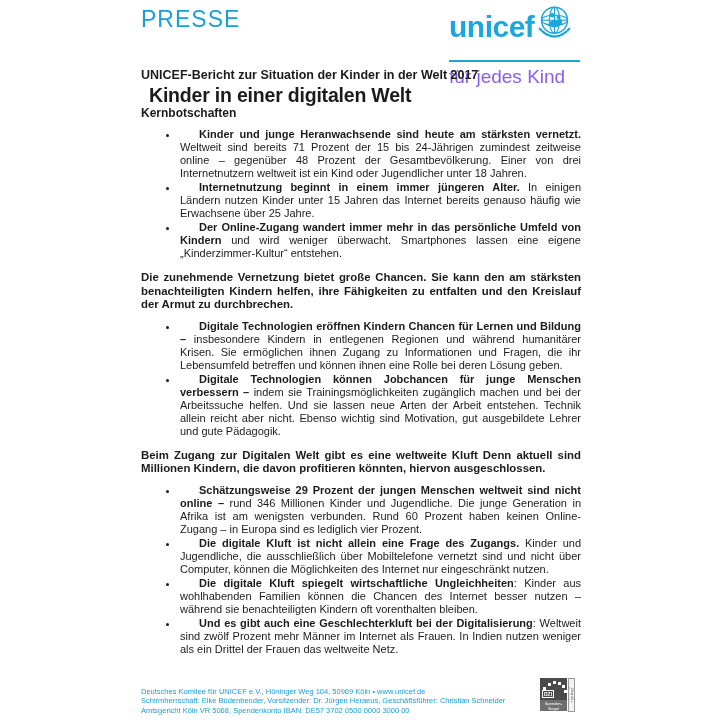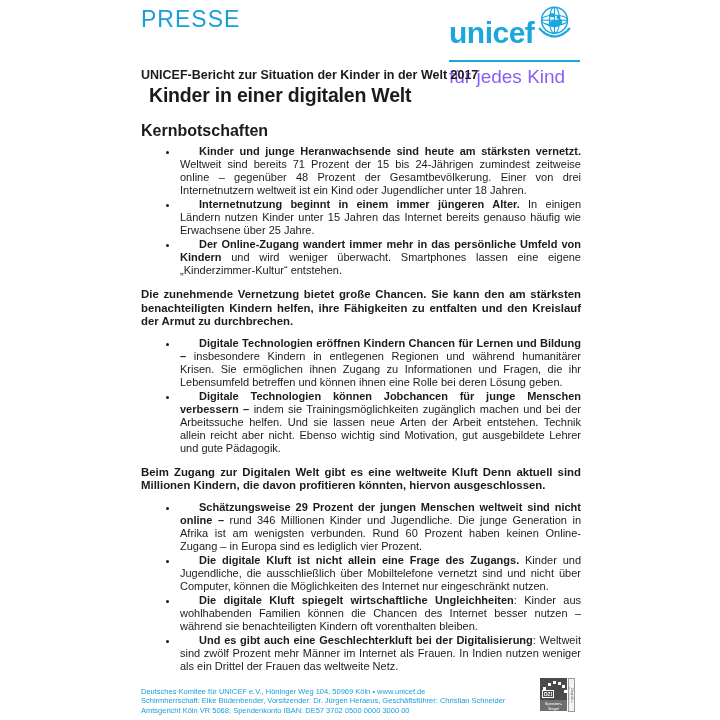--- a/index.html
+++ b/index.html
@@ -2,31 +2,31 @@
 <html lang="de"><head>
 <meta charset="utf-8">
 <style>
   html,body{margin:0;padding:0;background:#ffffff;}
   body{width:720px;height:720px;font-family:"Liberation Sans",sans-serif;color:#1b1b1b;}
   .page{position:relative;width:600px;height:720px;background:#fff;overflow:hidden;}
 
   
   .presse{position:absolute;left:141px;top:6px;font-size:23px;letter-spacing:1px;color:#189ED9;font-weight:400;}
   .logo{position:absolute;left:449px;top:3px;width:132px;}
-  .logo-top{display:flex;align-items:flex-end;}
+  .logo-top{display:flex;align-items:center;}
   .logo-word{font-size:30px;line-height:34px;font-weight:700;letter-spacing:-0.5px;color:#1CA6DE;}
   .logo-globe{margin-left:2px;margin-top:1px;}
   .logo-rule{height:2px;background:#1CA6DE;margin-top:10px;width:131px;}
   .logo-tagline{font-size:19px;color:#8b5cf6;margin-top:4px;font-weight:400;}
 
   
   .content{position:absolute;left:141px;top:68px;width:440px;}
   .kicker{font-weight:700;font-size:12.5px;line-height:14px;}
   .main-title{font-weight:700;font-size:19.5px;line-height:22px;margin:2px 8px 0;letter-spacing:-0.2px;}
-  .subtitle{font-weight:700;font-size:16px;line-height:13px;margin-top:18px;}
+  .subtitle{font-weight:700;font-size:12px;line-height:13px;margin-top:1px;}
   .lead{font-weight:700;font-size:11.4px;line-height:13.5px;margin:11px 0 0;text-align:justify;}
   ul.bullets{margin:8px 0 0;padding-left:38px;}
   ul.bullets li{font-size:11px;line-height:13px;margin:0 0 1px;text-align:justify;padding-left:1px;}
   ul.bullets li .b{font-weight:700;padding-left:19px;}
 
   
   .footer{position:absolute;left:141px;top:687px;width:400px;color:#1A9ED9;font-size:7.5px;line-height:9.3px;}
 
   
   .seal{position:absolute;left:540px;top:678px;display:flex;}

